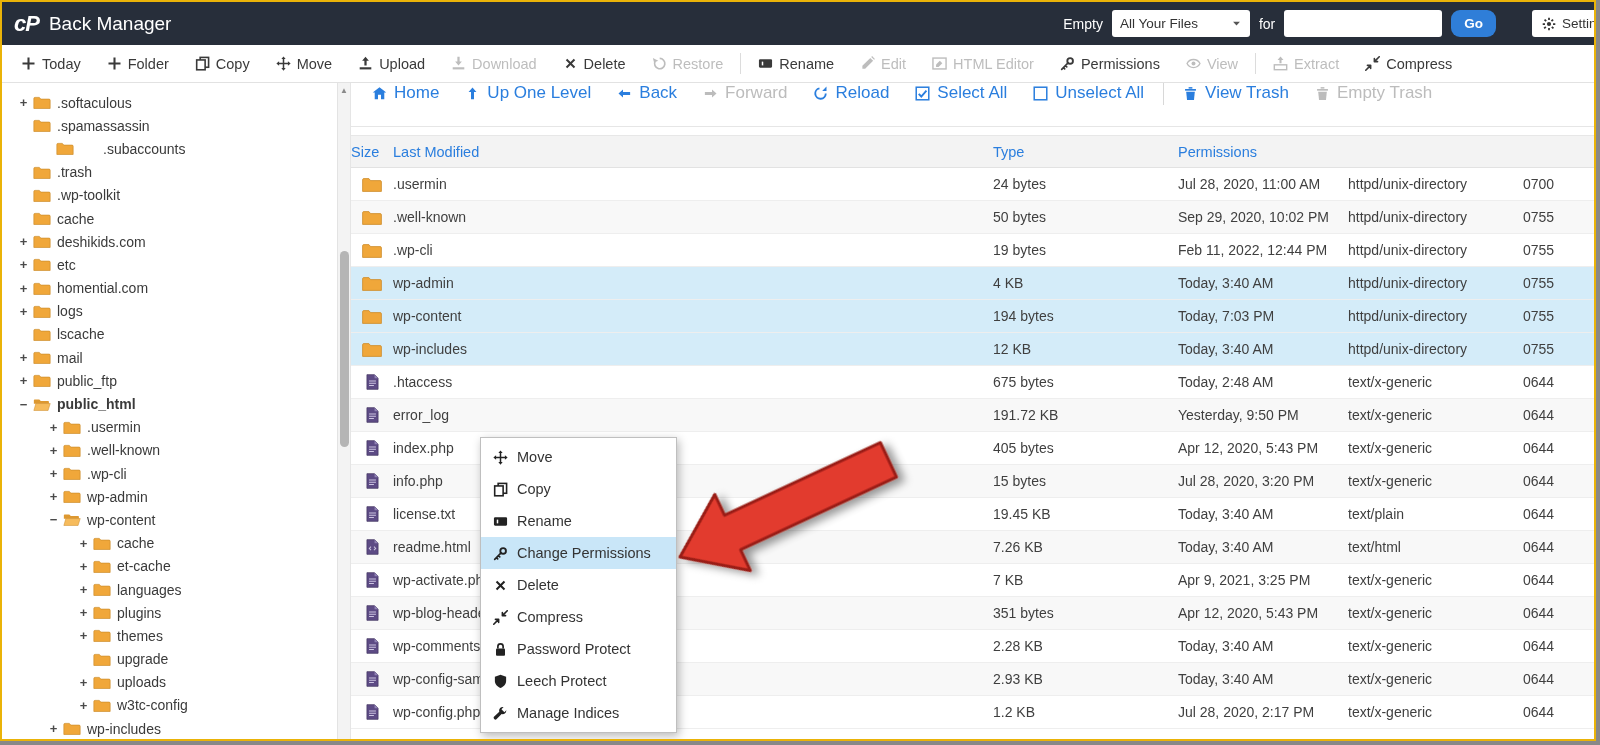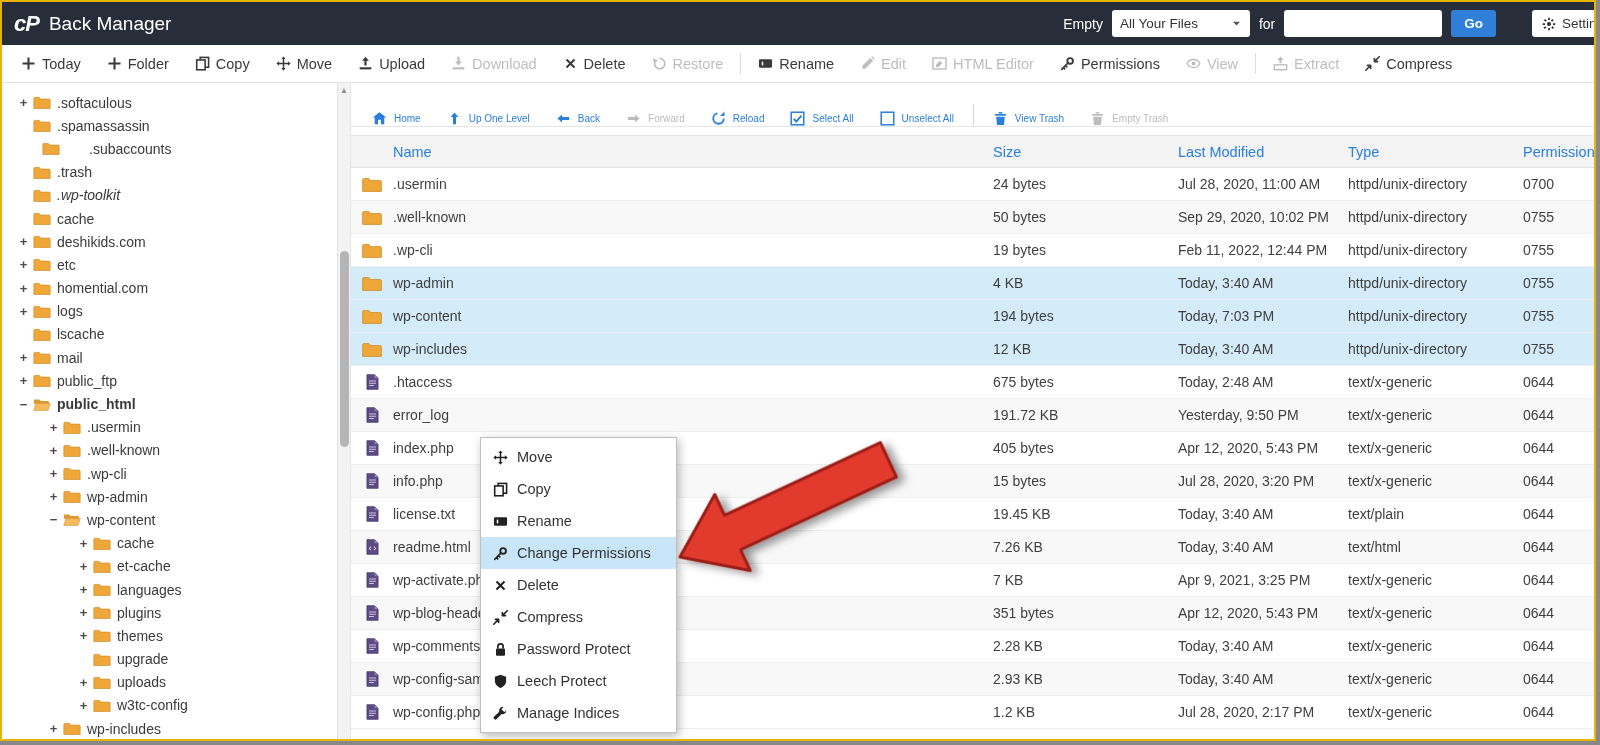--- a/index.html
+++ b/index.html
@@ -14,21 +14,21 @@
   .logo { font-weight:bold; font-style:italic; font-size:22px; letter-spacing:-1px; }
   .app-title { font-size:19px; font-weight:400; }
   .top-search { margin-left:auto; display:flex; align-items:center; gap:9px;
                 font-size:14px; padding-right:84px; }
   .scope-select { background:#fff; color:#333; border-radius:3px; height:27px;
                   padding:0 8px; display:flex; align-items:center; justify-content:space-between;
                   gap:10px; width:138px; font-size:13.5px; cursor:pointer; }
   .scope-select .ic { width:11px; height:11px; color:#555; }
   .search-box { width:158px; height:27px; border:none; border-radius:3px; padding:0 7px;
                 font-size:13.5px; font-family:"Liberation Sans",sans-serif; }
-  .go-btn { background:#2f7ed8; color:#fff; border:none; border-radius:3px; height:27px;
+  .go-btn { background:#2f7ed8; color:#fff; border:none; border-radius:9px; height:27px;
             padding:0 13px; font-size:13.5px; font-weight:600; cursor:pointer;
             font-family:"Liberation Sans",sans-serif; }
   .settings-btn { position:absolute; left:1530px; top:8px; height:27px; background:#fff;
                   color:#333; border:none; border-radius:3px; display:flex; align-items:center;
                   gap:6px; padding:0 10px; font-size:13.5px; white-space:nowrap;
                   font-family:"Liberation Sans",sans-serif; cursor:pointer; }
   .settings-btn .ic { width:14px; height:14px; }
 
   
   .toolbar { height:38px; background:#fff; border-bottom:1px solid #e2e2e2;
@@ -51,21 +51,21 @@
   .tree-label.bold { font-weight:bold; }
 
   .sb-track { position:absolute; top:0; right:0; bottom:0; width:13px; background:#f3f3f3;
               border-left:1px solid #e3e3e3; }
   .sb-up { height:15px; font-size:8px; color:#8a8a8a; text-align:center; line-height:15px; cursor:pointer; }
   .sb-thumb { position:absolute; left:2px; top:168px; width:9px; height:196px;
               background:#b5b5b5; border-radius:5px; cursor:grab; }
 
   .panel { flex:1; position:relative; border-left:1px solid #e5e5e5; overflow:hidden; }
 
-  .nav { height:44px; display:flex; align-items:flex-end; padding:0 8px; font-size:10px;
+  .nav { height:44px; display:flex; align-items:flex-start; padding:0 8px; font-size:17px;
          border-bottom:1px solid #e6e6e6; }
   .nav-item { display:flex; align-items:center; gap:7px; padding:0 13px; color:#2a7ede;
               cursor:pointer; white-space:nowrap; }
   .nav-item.disabled { color:#bcbcbc; cursor:default; }
   .nav-item .ic { width:15px; height:15px; flex:none; }
   .nav-div { width:1px; height:22px; background:#d8d8d8; margin:0 6px; }
 
   .filetable { margin-top:8px; }
   .thead, .row { display:grid; grid-template-columns:42px 600px 185px 170px 175px 1fr;
                  align-items:center; white-space:nowrap; }
@@ -242,35 +242,35 @@
             </svg>
             <span class="tree-label">.softaculous</span>
           </li>
           <li class="tree-item" style="padding-left: 14px;">
             <span class="expander"></span>
             <svg class="i-folder" viewBox="0 0 20 15">
               <path d="M.6 2.8c0-.7.5-1.2 1.2-1.2h5.1l1.7 2h9.6c.7 0 1.2.5 1.2 1.2v9.6H.6z" fill="#f0a73a" stroke="#cd8c2b" stroke-width="0.8"></path>
             </svg>
             <span class="tree-label">.spamassassin</span>
           </li>
-          <li class="tree-item" style=" gap: 23px;">
+          <li class="tree-item" style="padding-left: 14px; gap: 23px;">
             <span class="expander"></span>
             <svg class="i-folder" viewBox="0 0 20 15">
               <path d="M.6 2.8c0-.7.5-1.2 1.2-1.2h5.1l1.7 2h9.6c.7 0 1.2.5 1.2 1.2v9.6H.6z" fill="#f0a73a" stroke="#cd8c2b" stroke-width="0.8"></path>
             </svg>
             <span class="tree-label">.subaccounts</span>
           </li>
           <li class="tree-item" style="padding-left: 14px;">
             <span class="expander"></span>
             <svg class="i-folder" viewBox="0 0 20 15">
               <path d="M.6 2.8c0-.7.5-1.2 1.2-1.2h5.1l1.7 2h9.6c.7 0 1.2.5 1.2 1.2v9.6H.6z" fill="#f0a73a" stroke="#cd8c2b" stroke-width="0.8"></path>
             </svg>
             <span class="tree-label">.trash</span>
           </li>
-          <li class="tree-item" style="padding-left: 14px; font-style: italic;">
+          <li class="tree-item" style="padding-left: 14px;">
             <span class="expander"></span>
             <svg class="i-folder" viewBox="0 0 20 15">
               <path d="M.6 2.8c0-.7.5-1.2 1.2-1.2h5.1l1.7 2h9.6c.7 0 1.2.5 1.2 1.2v9.6H.6z" fill="#f0a73a" stroke="#cd8c2b" stroke-width="0.8"></path>
             </svg>
             <span class="tree-label">.wp-toolkit</span>
           </li>
           <li class="tree-item" style="padding-left: 14px;">
             <span class="expander"></span>
             <svg class="i-folder" viewBox="0 0 20 15">
               <path d="M.6 2.8c0-.7.5-1.2 1.2-1.2h5.1l1.7 2h9.6c.7 0 1.2.5 1.2 1.2v9.6H.6z" fill="#f0a73a" stroke="#cd8c2b" stroke-width="0.8"></path>
@@ -499,21 +499,20 @@
             <svg class="ic" viewBox="0 0 16 16" fill="currentColor">
               <path d="M2.2 3.2h11.6V5H2.2z"></path>
               <path d="M6 1.2h4v1.6H6z"></path>
               <path d="M3.4 6h9.2l-.9 9H4.3z"></path>
             </svg>
             <span>Empty Trash</span>
           </div>
         </div>
       <div class="filetable">
         <div class="thead" id="thead">
-            <span style="grid-column: 2;">Name</span>
             <span>Size</span>
             <span>Last Modified</span>
             <span>Type</span>
             <span>Permissions</span>
           </div>
         <div id="rows">
             <div class="row">
               <span class="cell-icon"><svg class="i-folder" viewBox="0 0 20 15">
                   <path d="M.6 2.8c0-.7.5-1.2 1.2-1.2h5.1l1.7 2h9.6c.7 0 1.2.5 1.2 1.2v9.6H.6z" fill="#f0a73a" stroke="#cd8c2b" stroke-width="0.8"></path>
                 </svg></span>

